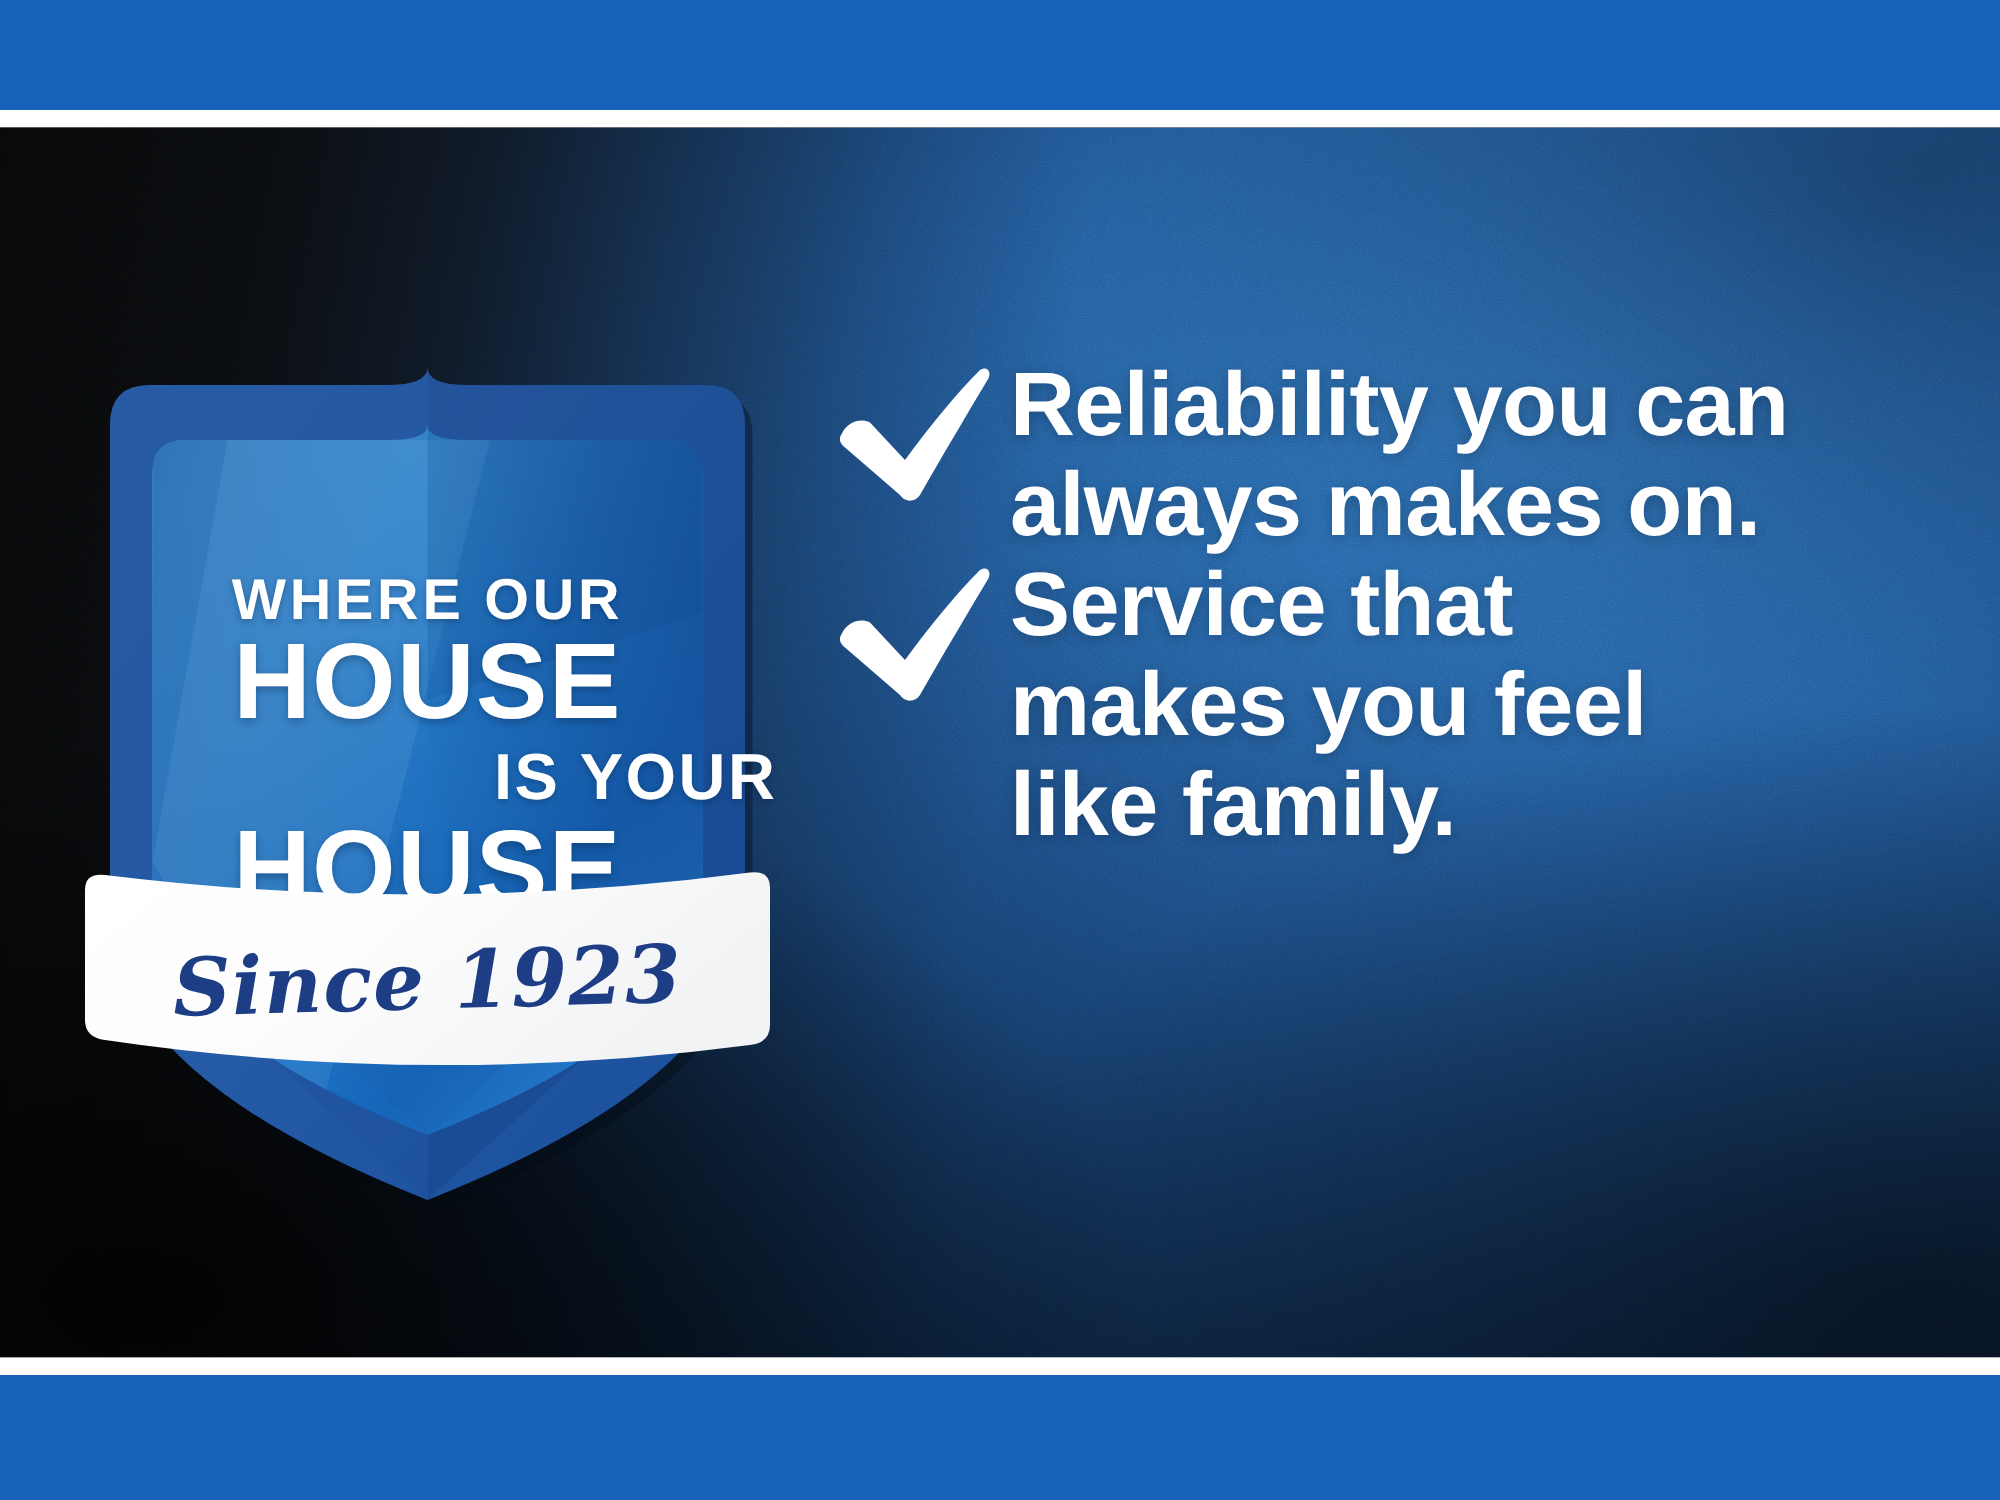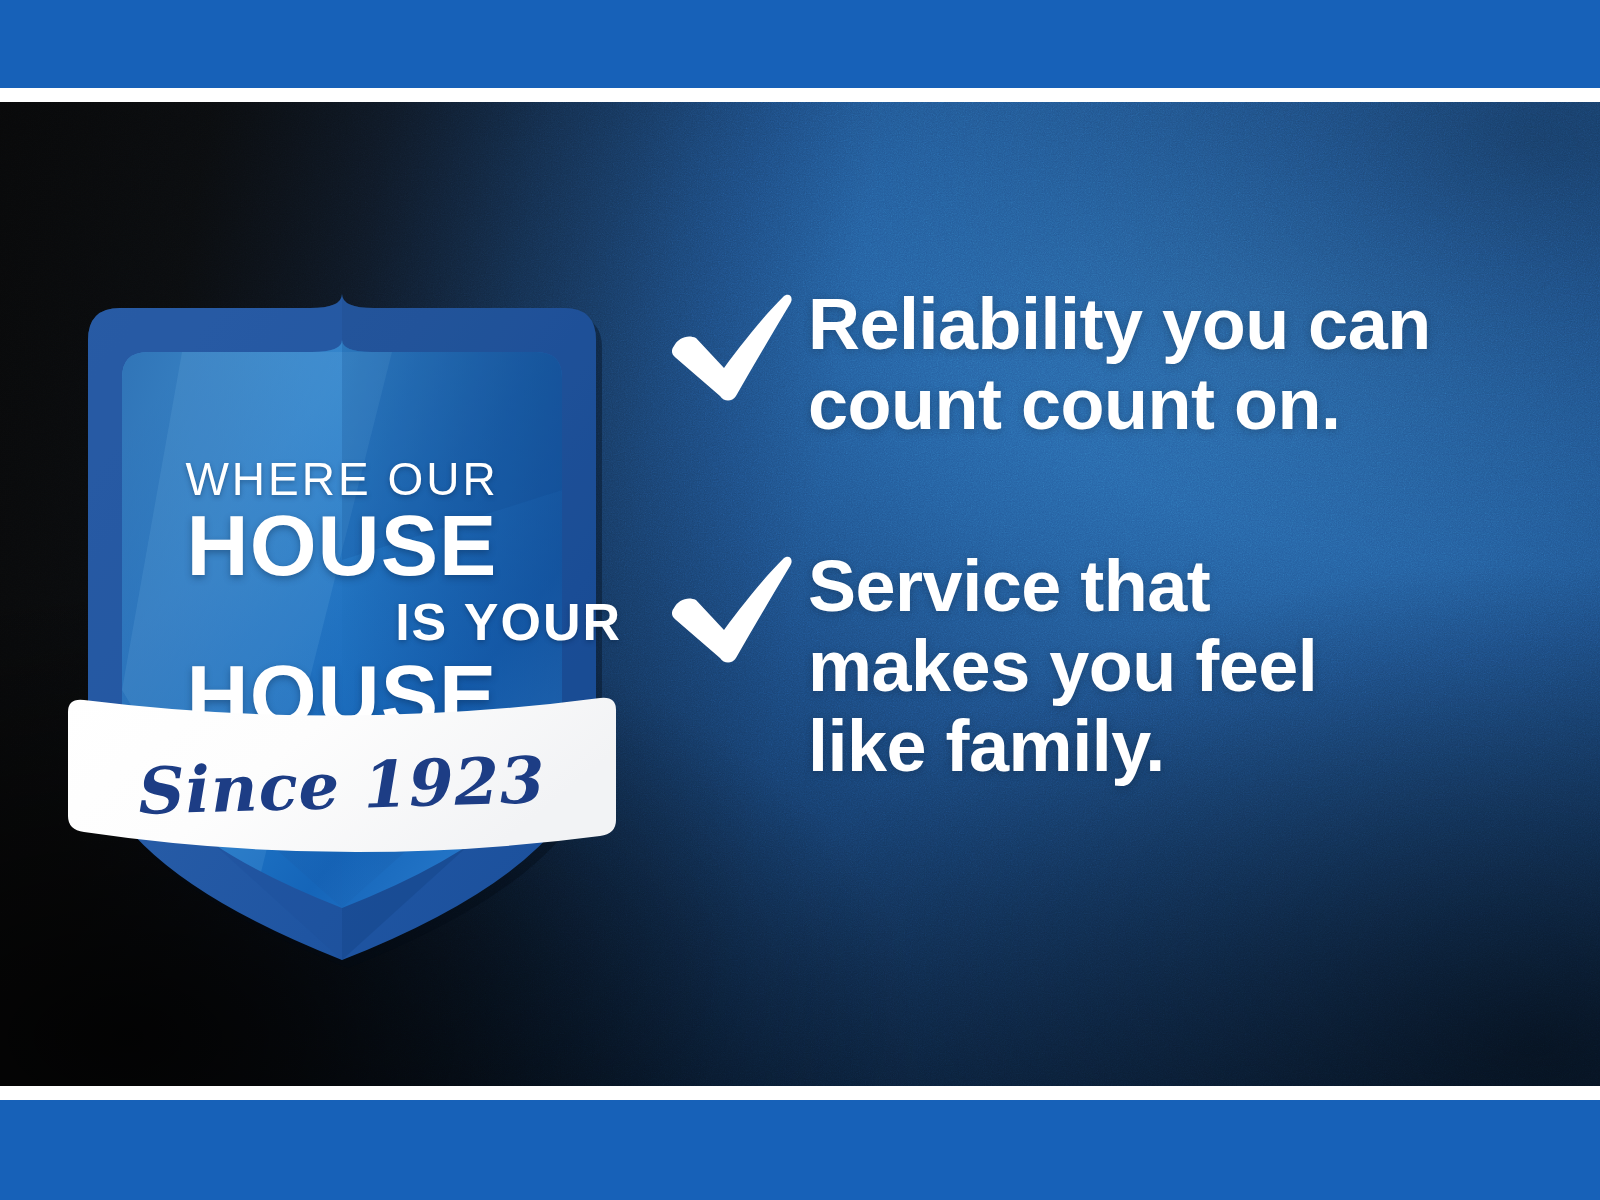--- a/index.html
+++ b/index.html
@@ -107,21 +107,21 @@
     width: 560px;
     height: 700px;
   }
   .badge svg { display: block; width: 100%; height: 100%; overflow: visible; }
   .line-where {
     position: absolute;
     top: 196px; left: 0; width: 560px;
     text-align: center;
     color: #fff;
     font-size: 46px;
-    font-weight: 400;
+    font-weight: 700;
     letter-spacing: 3px;
     line-height: 1;
     text-transform: uppercase;
     text-shadow: 0 2px 5px rgba(7,30,60,0.35);
   }
   .line-house1 {
     position: absolute;
     top: 242px; left: 0; width: 560px;
     text-align: center;
     color: #fff;
@@ -176,21 +176,21 @@
     left: 668px;
     top: 160px;
     width: 900px;
   }
   .bullet-row {
     position: relative;
     display: flex;
     align-items: flex-start;
   }
   .bullet-row.r1 { margin-top: 22px; }
-  .bullet-row.r2 { margin-top: 102px; }
+  .bullet-row.r2 { }
   .bullet-row.r3 { margin-top: 96px; }
 
   .check-wrap {
     flex: 0 0 auto;
     width: 140px;
     padding-top: 8px;
   }
   .check-wrap svg { display: block; overflow: visible; }
 
   .bullet-text {
@@ -363,21 +363,21 @@
                      L 56 76
                      C 78 46 98 22 116 4
                      C 122 0 126 6 122 12
                      C 104 42 84 76 68 104
                      C 64 110 56 110 52 104
                      L 8 66
                      C 3 62 3 58 6 54 Z" fill="#ffffff"></path>
           </svg>
         </div>
         <div class="bullet-text">Reliability you can
-count count on.</div>
+always makes on.</div>
       </div>
 
       <div class="bullet-row r2">
         <div class="check-wrap">
           <svg width="126" height="108" viewBox="0 0 126 108" xmlns="http://www.w3.org/2000/svg">
             <path d="M 6 54
                      C 10 46 20 42 28 46
                      L 56 76
                      C 78 46 98 22 116 4
                      C 122 0 126 6 122 12

